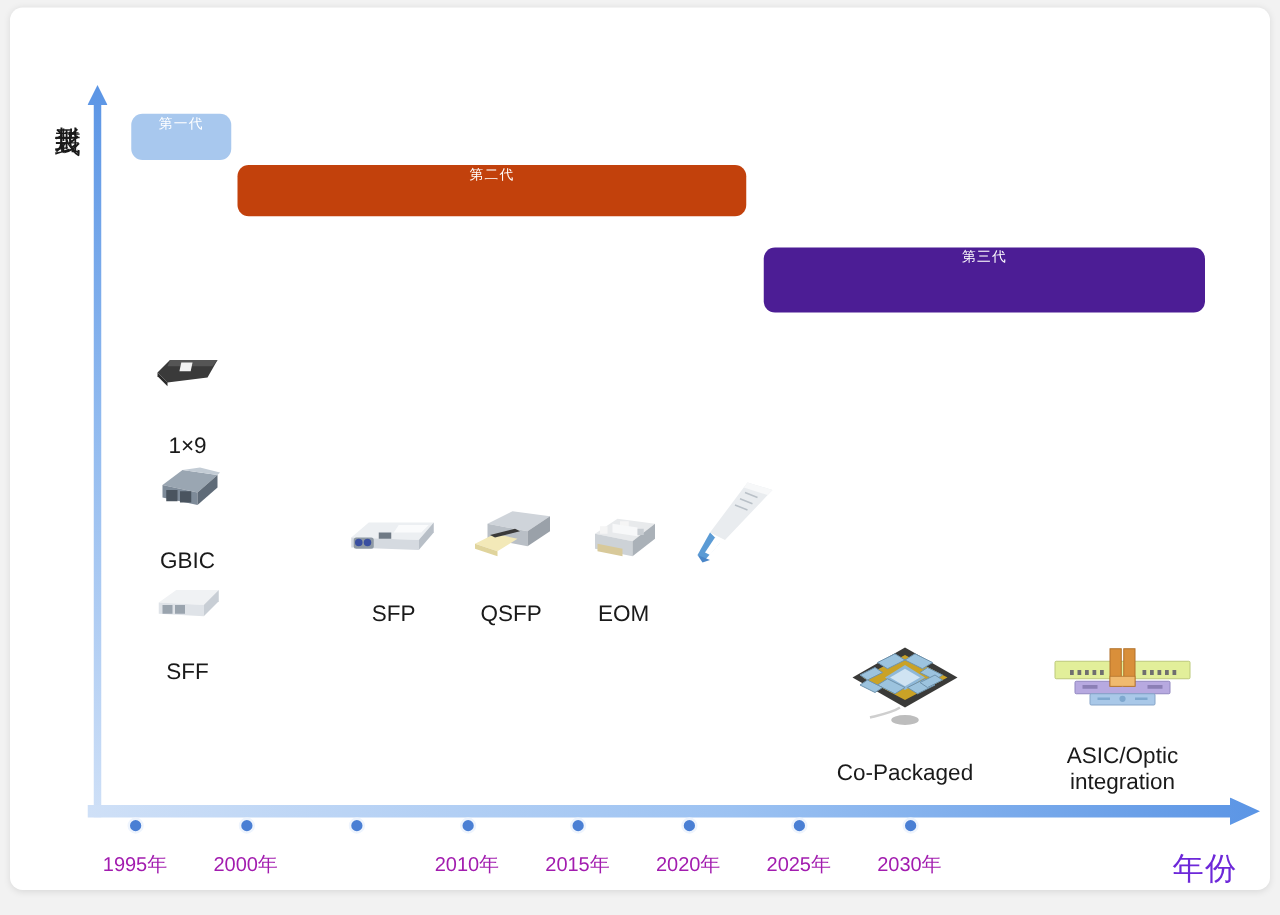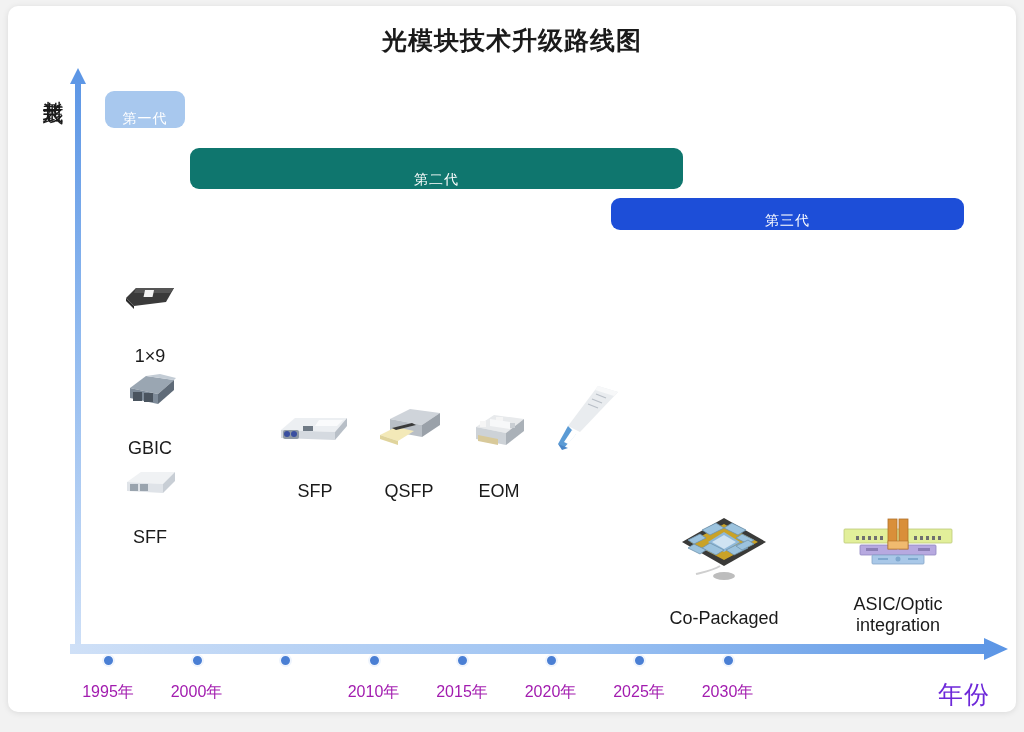--- a/index.html
+++ b/index.html
@@ -67,23 +67,23 @@
     font-size: 25px;
     color: #6d28d9;
     letter-spacing: 1px;
   }
 
   
   .gen-bar {
     position: absolute;
     border-radius: 9px;
     color: #ffffff;
-    font-size: 14px;
+    font-size: 11px;
     display: flex;
-    align-items: flex-end;
+    align-items: flex-start;
     justify-content: center;
     letter-spacing: 1px;
   }
 
   
   .tick-dot {
     position: absolute;
     width: 9px;
     height: 9px;
     border-radius: 50%;
@@ -116,21 +116,20 @@
     color: #1a1a1a;
     line-height: 1.18;
     white-space: pre-line;
   }
 </style>
 </head>
 <body>
 
 <div id="card">
 
-  <div id="title">光模块技术升级路线图</div>
 
   <div id="y-axis">
     <svg width="16" height="586" viewBox="0 0 16 586">
       <defs>
         <linearGradient id="ygrad" x1="0" y1="1" x2="0" y2="0">
           <stop offset="0%" stop-color="#cfe0f7"></stop>
           <stop offset="55%" stop-color="#8fb9ef"></stop>
           <stop offset="100%" stop-color="#5b95e5"></stop>
         </linearGradient>
       </defs>
@@ -150,24 +149,24 @@
       </defs>
       <polygon points="0,6 914,6 914,0 938,11 914,22 914,16 0,16" fill="url(#xgrad)"></polygon>
     </svg>
   </div>
   <div id="x-axis-label">年份</div>
 
   <div id="gen-bars">
       <div class="gen-bar" style="left: 97px; top: 85px; width: 80px; height: 37px; background: rgb(168, 200, 238);">
         <span>第一代</span>
       </div>
-      <div class="gen-bar" style="left: 182px; top: 142px; width: 493px; height: 41px; background: #0f766e;">
+      <div class="gen-bar" style="left: 182px; top: 126px; width: 407px; height: 41px; background: #c2410c;">
         <span>第二代</span>
       </div>
-      <div class="gen-bar" style="left: 603px; top: 192px; width: 353px; height: 32px; background: #1d4ed8;">
+      <div class="gen-bar" style="left: 603px; top: 192px; width: 353px; height: 52px; background: #4c1d95;">
         <span>第三代</span>
       </div>
     </div>
   <div id="ticks">
       <div class="tick-dot" style="left: 100px;"></div>
       <div class="tick-label" style="left: 100px;">1995年</div>
       <div class="tick-dot" style="left: 188.5px;"></div>
       <div class="tick-label" style="left: 188.5px; text-align: center;">2000年</div>
       <div class="tick-dot" style="left: 277px;"></div>
       <div class="tick-label" style="left: 277px; margin-top: 37px;">2005年</div>

